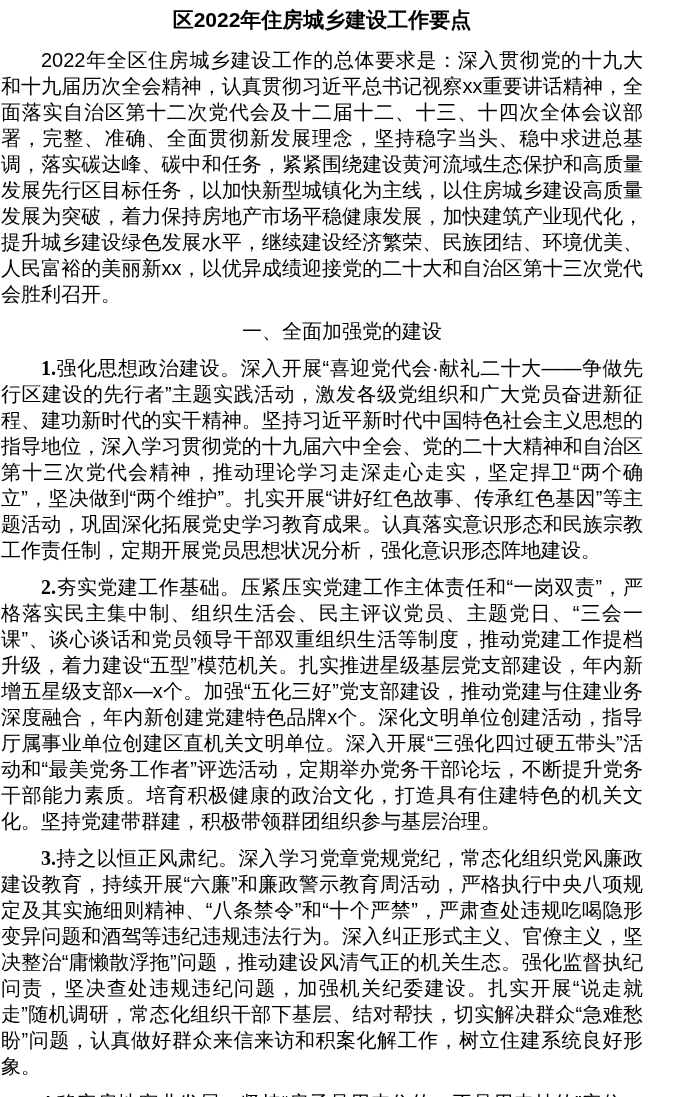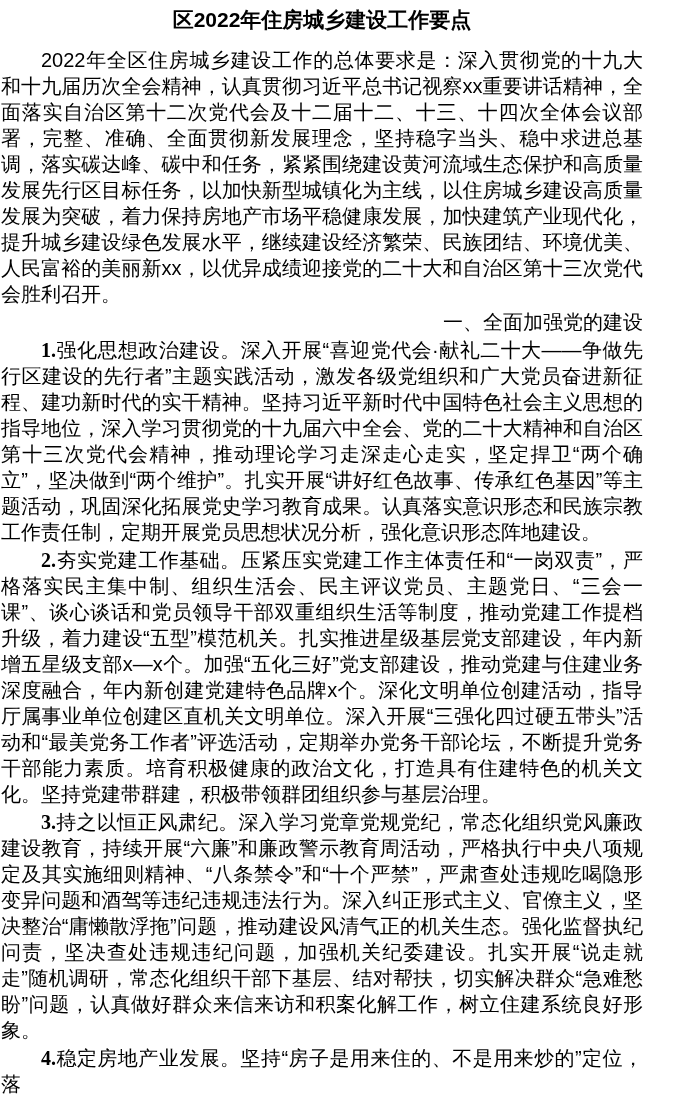--- a/index.html
+++ b/index.html
@@ -21,28 +21,28 @@
   .title {
     font-size: 21px;
     font-weight: bold;
     line-height: 28px;
     text-align: center;
     margin: 0 0 13px 0;
   }
   .content p {
     font-size: 20px;
     line-height: 26px;
-    margin: 2px 0;
+    margin: 11px 0;
     text-indent: 2em;
     text-align: justify;
     text-justify: inter-ideograph;
     word-break: break-all;
   }
   .content p.heading {
-    text-align: right;
+    text-align: center;
   }
   .num {
     font-family: "Liberation Serif", serif;
     font-weight: bold;
   }
 </style>
 </head>
 <body>
 
 <div class="page">

